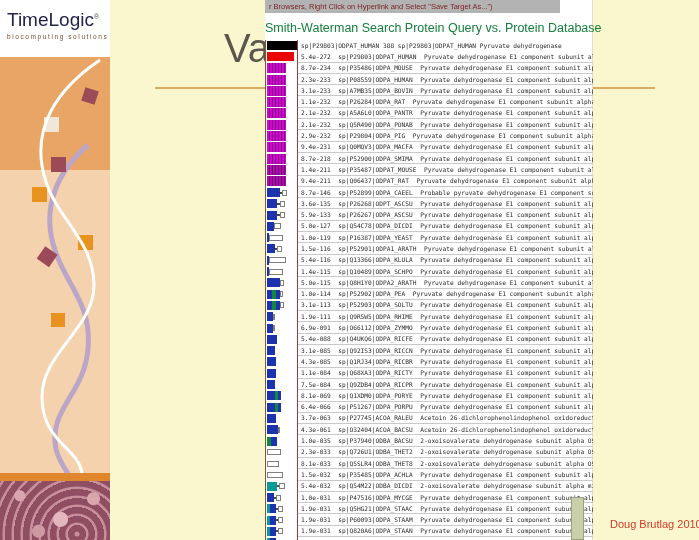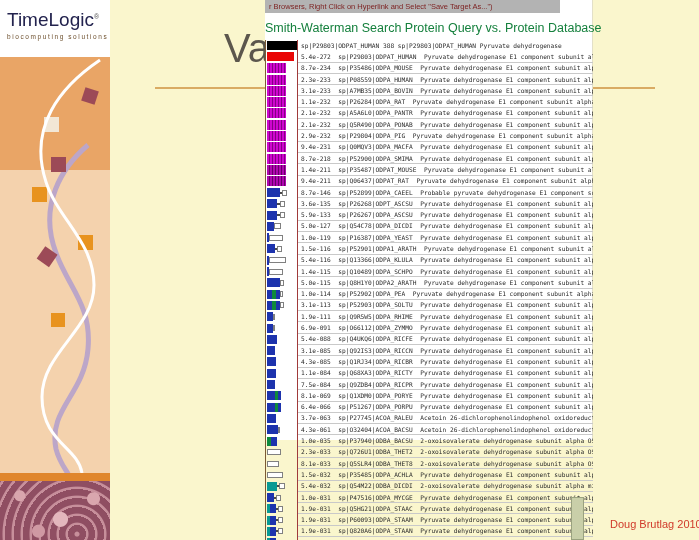--- a/index.html
+++ b/index.html
@@ -24,21 +24,21 @@
      repeating-radial-gradient(circle at 70% 90%, #c78f9b 0 2px, #8f4e62 3px 9px),
      repeating-radial-gradient(circle at 10% 70%, #c78f9b 0 2px, #8f4e62 3px 8px),
      #8f4e62;}
   .helix{position:absolute;left:0;top:57px;width:110px;height:416px;}
 
   
   .slide-title{position:absolute;left:224px;top:26px;z-index:1;font-size:40px;color:#5c574d;}
   .title-underline{position:absolute;left:155px;top:87px;width:500px;height:2px;background:#d9ab63;z-index:1;}
 
   
-  .panel{position:absolute;left:265px;top:0;width:328px;height:440px;background:#ffffff;z-index:2;
+  .panel{position:absolute;left:265px;top:0;width:328px;height:540px;background:#ffffff;z-index:2;
          border-right:1px solid #e3e0c8;box-sizing:border-box;}
   .note-bar{height:13px;width:295px;background:#b3b3b3;color:#7c1f1f;font-size:7.5px;line-height:13px;
             padding-left:4px;box-sizing:border-box;white-space:nowrap;overflow:hidden;}
   .panel-title{font-weight:normal;color:#15803d;font-size:12.5px;text-align:center;margin-top:8px;
                white-space:nowrap;}
   .rtable{position:absolute;top:40px;left:0;width:327px;border-left:1px solid #7c5a33;overflow:hidden;
           height:500px;}
   .trow{display:flex;height:11.3px;align-items:center;}
   .bar-cell{flex:0 0 32px;width:32px;height:100%;border-right:1px solid #a03a3a;box-sizing:border-box;
             display:flex;align-items:center;padding-left:1px;}

